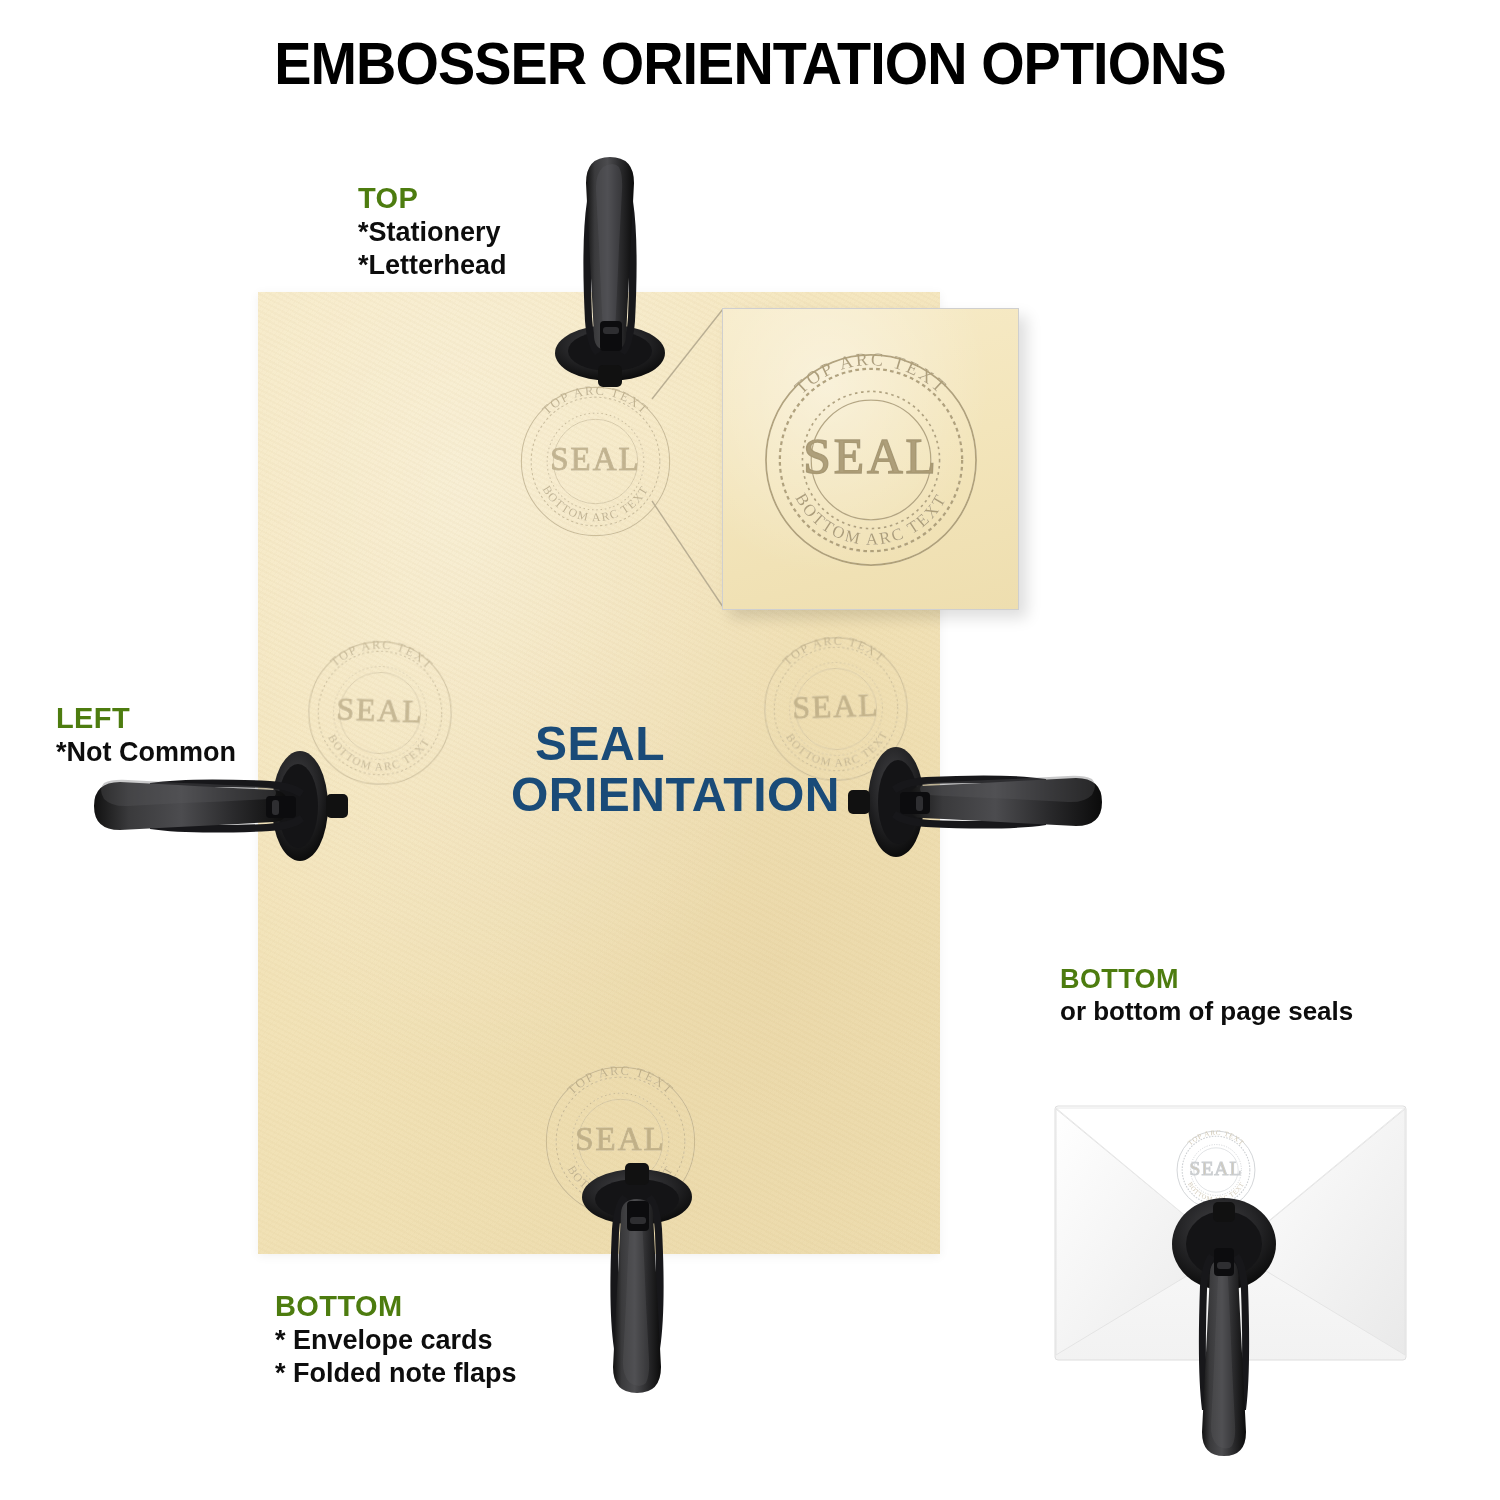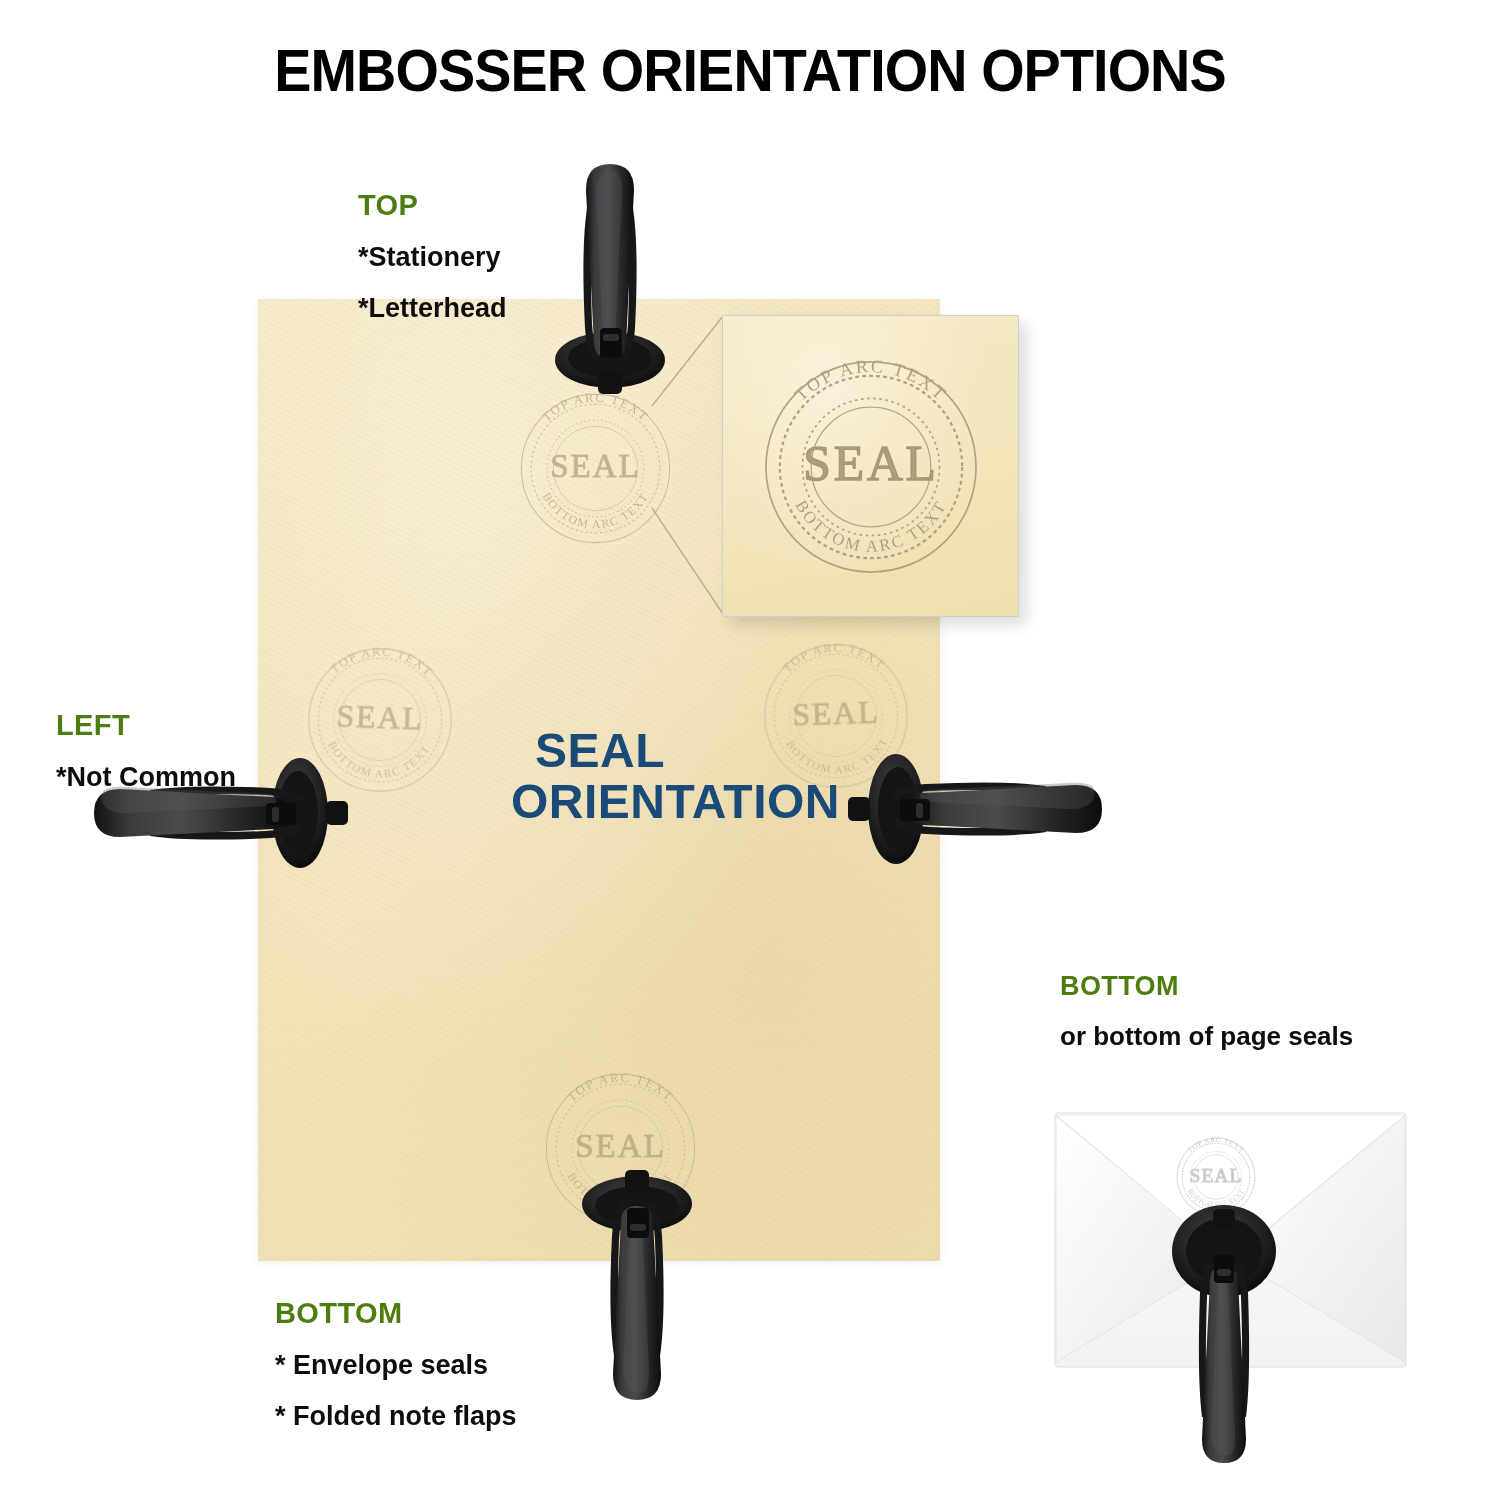--- a/index.html
+++ b/index.html
@@ -3,21 +3,21 @@
 <meta charset="utf-8">
 <style>
   html,body{margin:0;padding:0;}
   body{
     width:1500px;height:1500px;
     background:#ffffff;
     font-family:"Liberation Sans", sans-serif;
     overflow:hidden;
     position:relative;
   }
-  .stage{position:absolute;left:0;top:8px;width:1500px;height:1116px;}
+  .stage{position:absolute;left:0;top:1px;width:1500px;height:1116px;}
 
   
   .title{
     position:absolute;left:0;top:28px;width:1500px;
     text-align:center;
     font-size:60px;font-weight:bold;color:#000000;
     letter-spacing:-1px;
     transform:scaleX(0.93);
     font-family:"Liberation Sans", sans-serif;
   }
@@ -59,21 +59,21 @@
   
   .emb{position:absolute;}
   .emb svg{display:block;overflow:visible;}
 
   
   .lbl{position:absolute;line-height:1.22;}
   .lbl .head{
     font-size:29px;font-weight:bold;color:#4d7c0f;letter-spacing:.4px;
   }
   .lbl .line{
-    font-size:27px;font-weight:bold;color:#0d0d0d;letter-spacing:0px;margin-top:18px;
+    font-size:27px;font-weight:bold;color:#0d0d0d;letter-spacing:0px;
   }
   .lbl.big .head{font-size:27px;}
   .lbl.big .line{font-size:26px;}
 
   
   .center-cap{
     position:absolute;left:360px;top:718px;width:480px;text-align:center;
     color:#1a4b78;font-weight:bold;line-height:1.06;
     font-size:48px;letter-spacing:.5px;
   }
@@ -352,21 +352,21 @@
   </div>
 
   <div class="lbl" style="left:56px;top:700px;">
     <div class="head">LEFT</div>
     <div class="line">*Not Common</div>
   </div>
 
 
   <div class="lbl" style="left:275px;top:1288px;">
     <div class="head">BOTTOM</div>
-    <div class="line">* Envelope seals</div>
+    <div class="line">* Envelope cards</div>
     <div class="line">* Folded note flaps</div>
   </div>
 
   <div class="lbl big" style="left:1060px;top:962px;">
     <div class="head">BOTTOM</div>
     <div class="line">or bottom of page seals</div>
   </div>
 
 </div>
 

